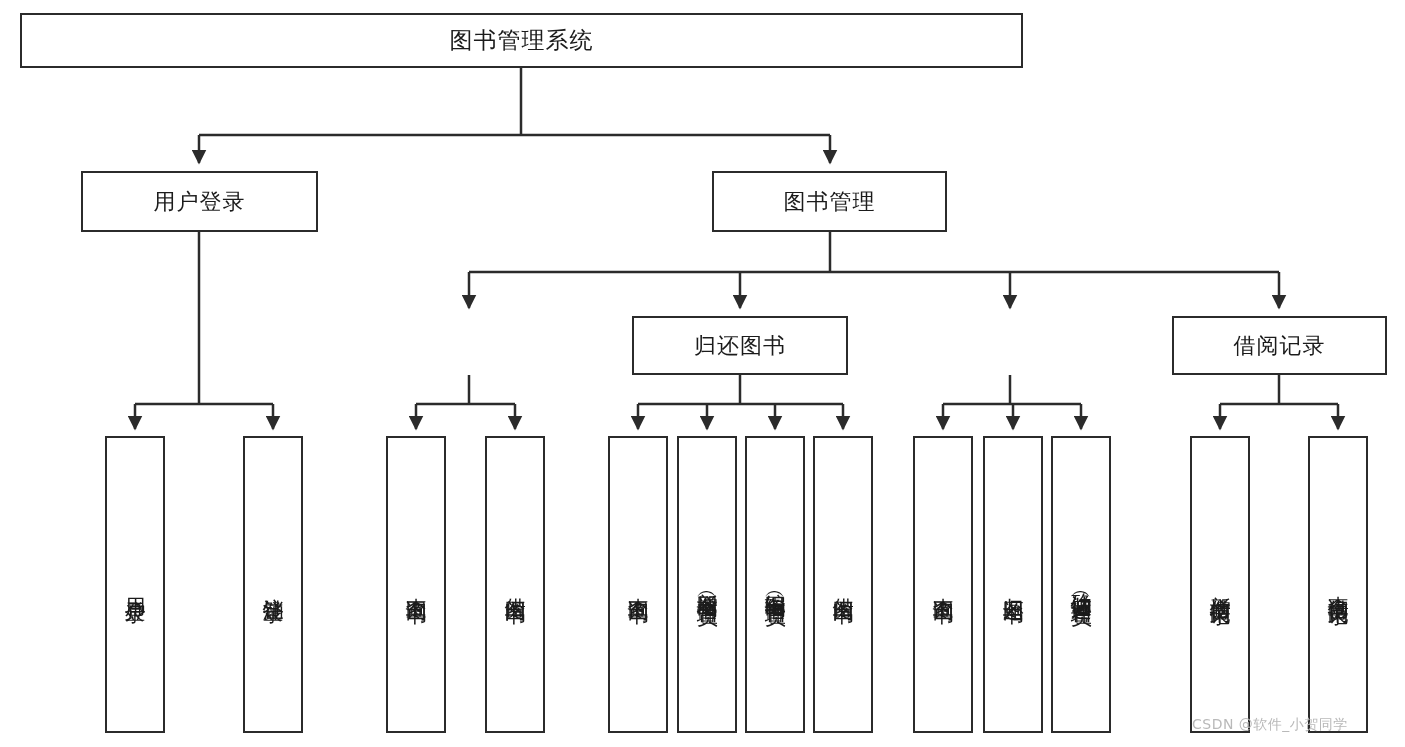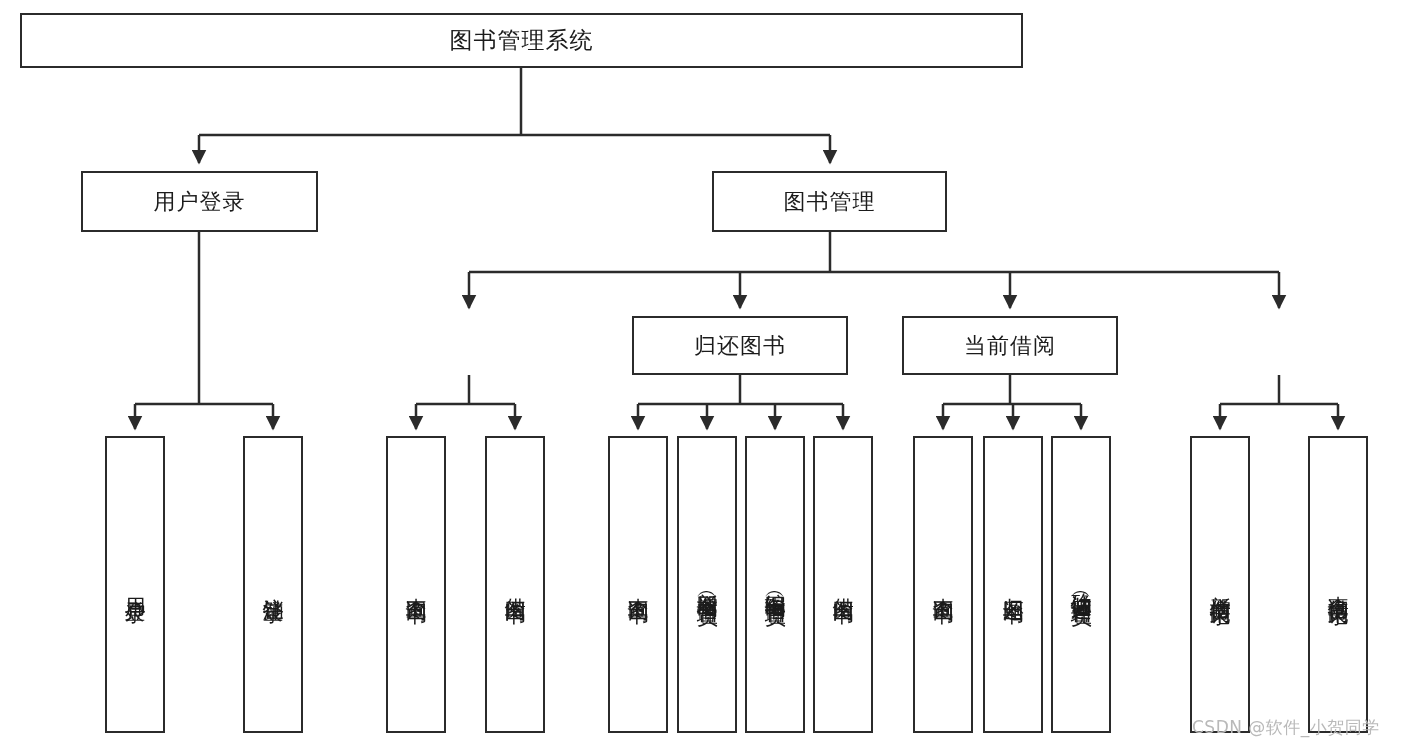--- a/index.html
+++ b/index.html
@@ -55,21 +55,21 @@
     text-orientation: upright;
     font-size: 21px;
     line-height: 1.35;
     letter-spacing: 2px;
     white-space: normal;
     max-height: 100%;
   }
   .watermark {
     position: absolute;
     color: #b9b9b9;
-    font-size: 17px;
+    font-size: 14px;
     letter-spacing: 0.5px;
     white-space: nowrap;
     z-index: 3;
     font-family: "DejaVu Sans", "Liberation Sans", sans-serif;
   }
 </style>
 </head>
 <body>
 
 <div id="canvas">
@@ -131,22 +131,22 @@
   <div class="node" style="left:81px; top:171px; width:237px; height:61px;">
     <span class="label">用户登录</span>
   </div>
   <div class="node" style="left:712px; top:171px; width:235px; height:61px;justify-content:center;">
     <span class="label">图书管理</span>
   </div>
 
   <div class="node" style="left:632px; top:316px; width:216px; height:59px;">
     <span class="label">归还图书</span>
   </div>
-  <div class="node" style="left:902px; top:316px; width:216px; height:59px;">
-    <span class="label">当前借阅</span>
+  <div class="node" style="left:1172px; top:316px; width:215px; height:59px;">
+    <span class="label">借阅记录</span>
   </div>
 
   <div class="node leaf" style="left:105px; top:436px; width:60px; height:297px;">
     <span class="label">用户登录</span>
   </div>
   <div class="node leaf" style="left:243px; top:436px; width:60px; height:297px;">
     <span class="label">注销登录</span>
   </div>
 
   <div class="node leaf" style="left:386px; top:436px; width:60px; height:297px;">

